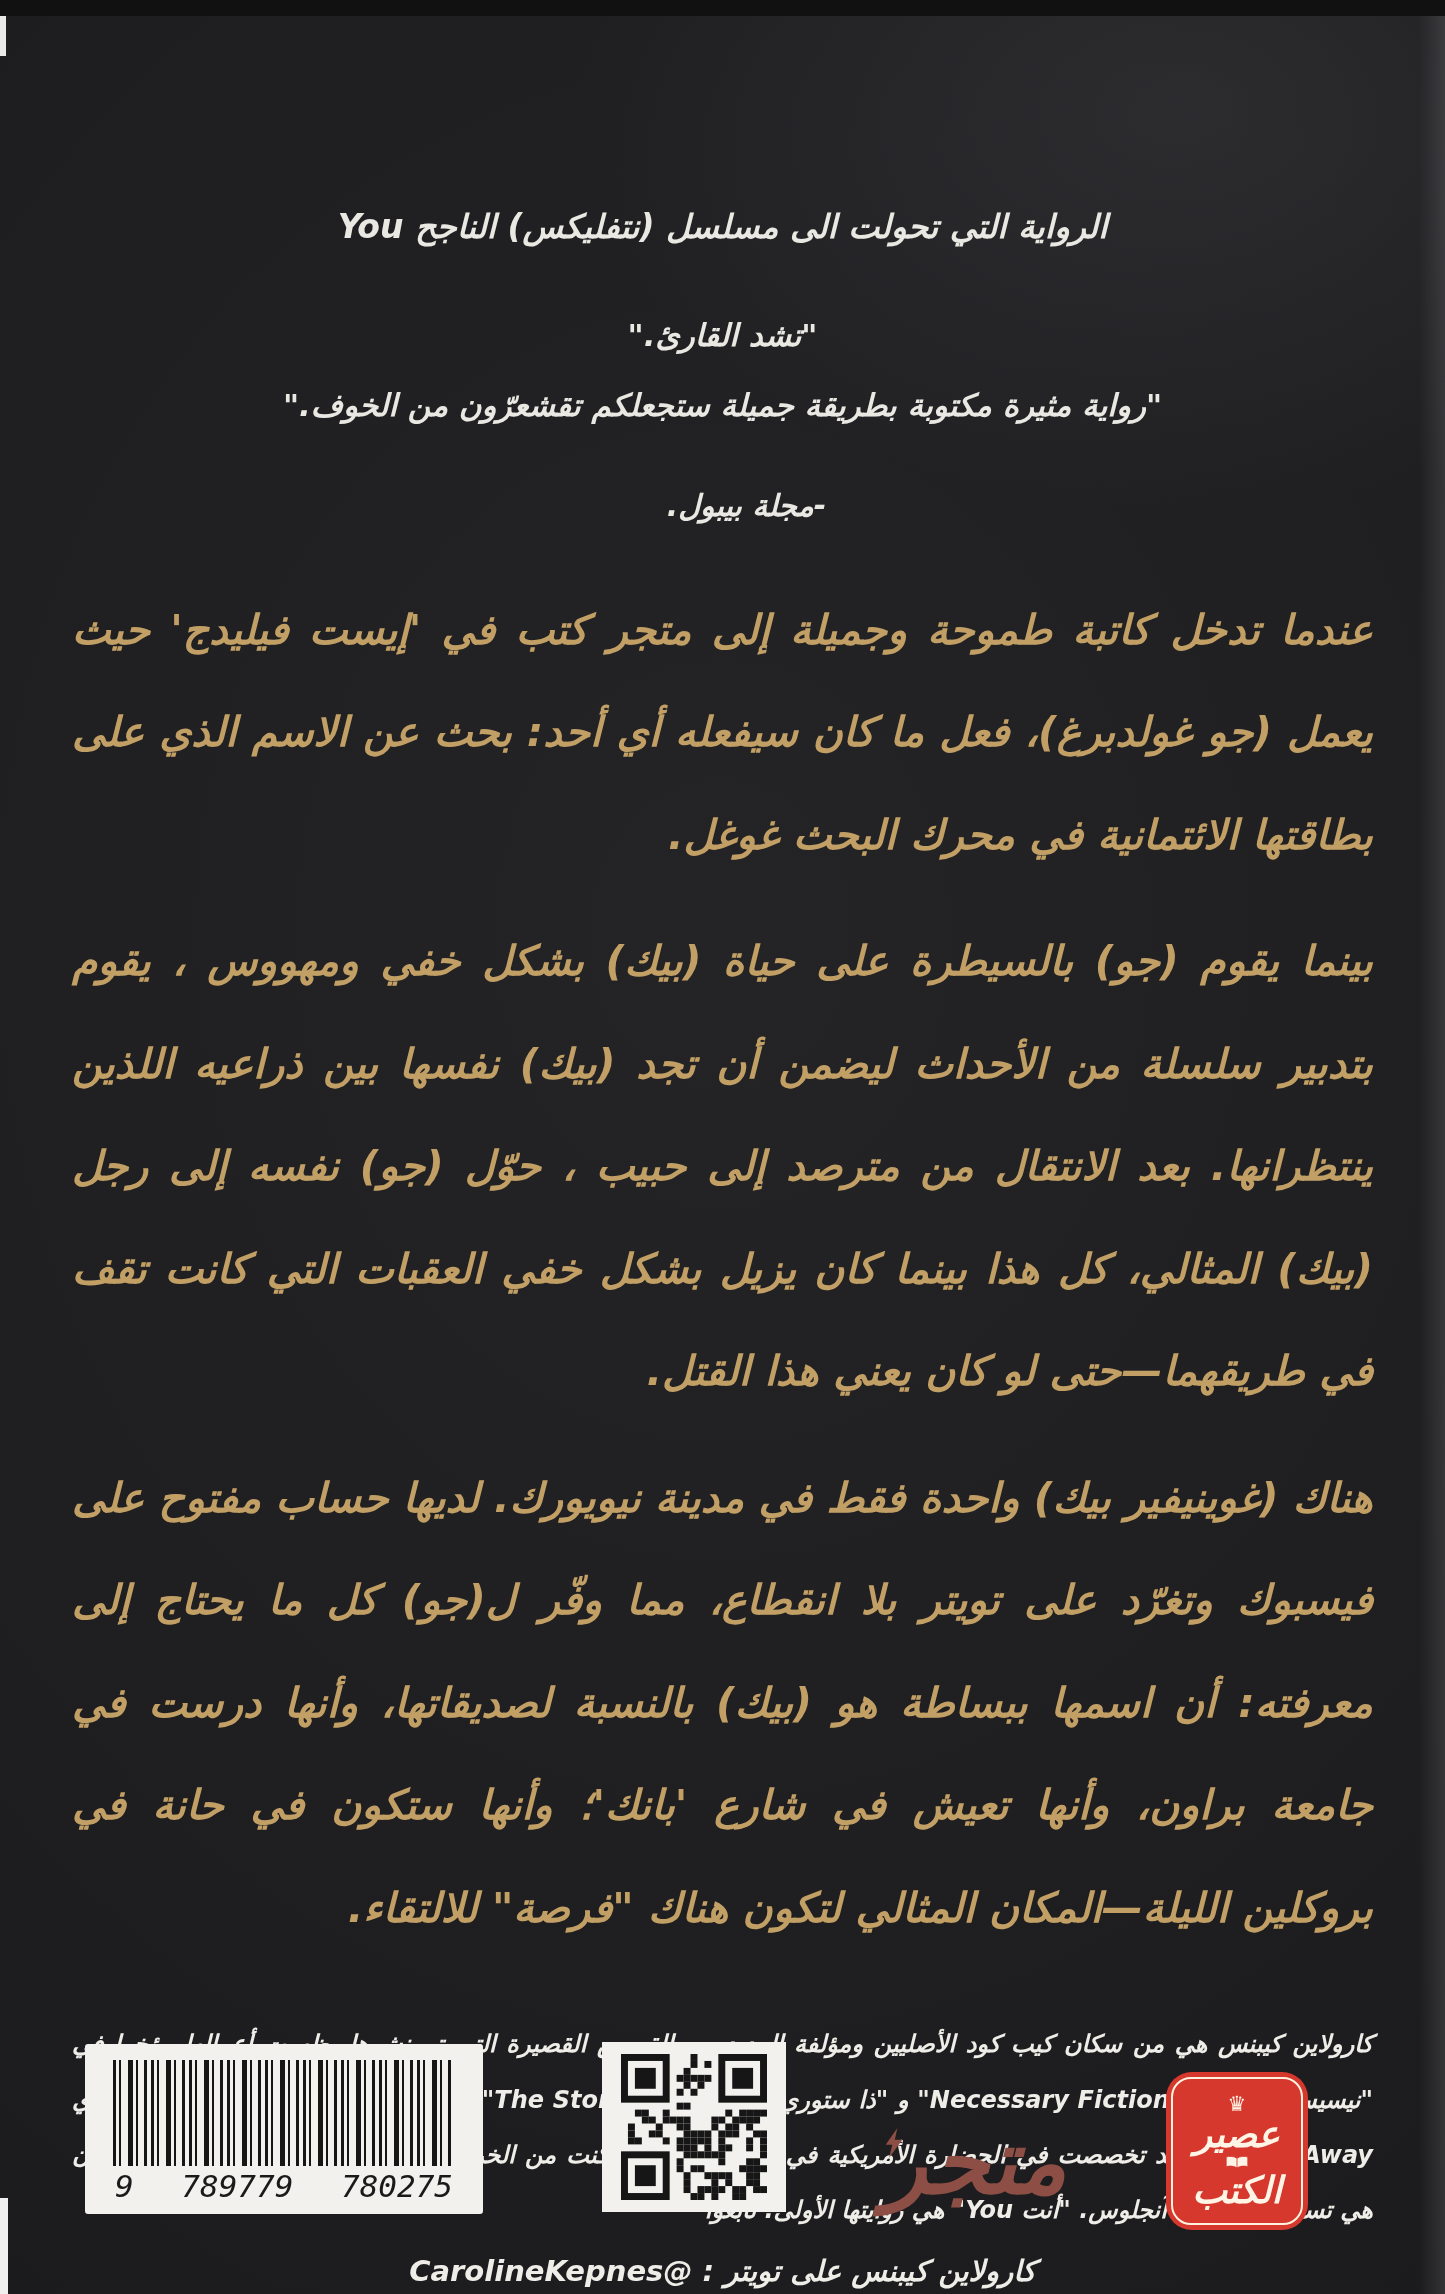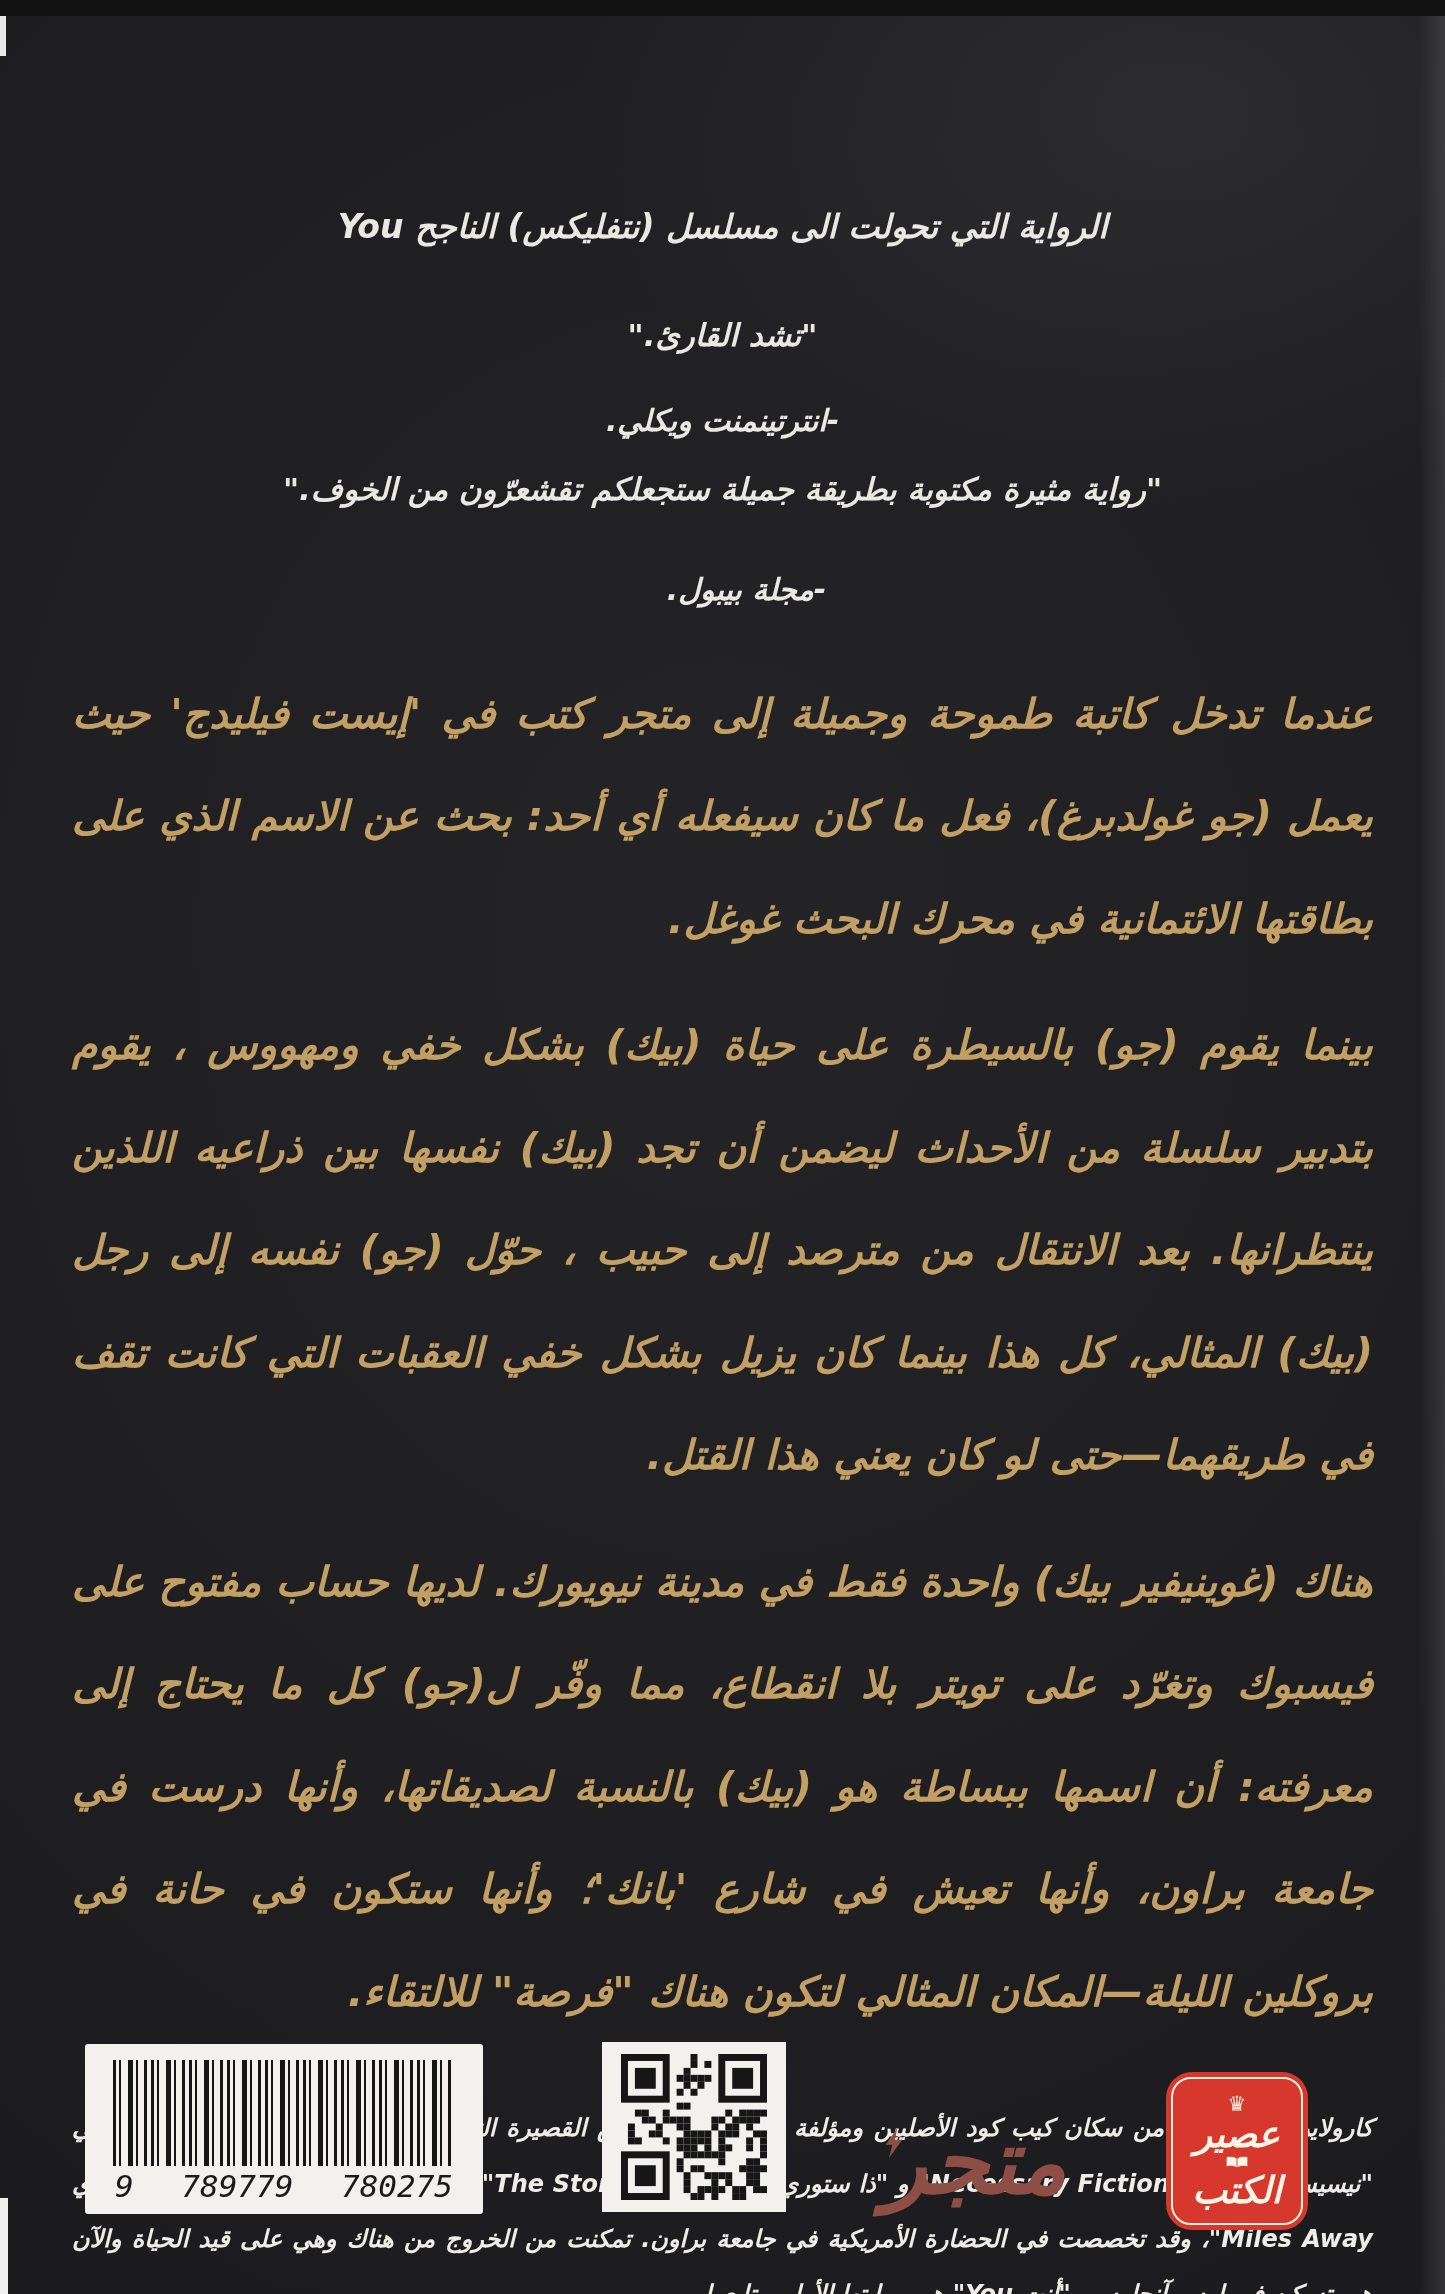--- a/index.html
+++ b/index.html
@@ -105,21 +105,20 @@
 <div class="page">
 
   <div class="edge-right"></div>
   <div class="sliver-top-left"></div>
   <div class="sliver-bottom-left"></div>
 
   <div class="content">
     <div class="headline">الرواية التي تحولت الى مسلسل (نتفليكس) الناجح You</div>
 
     <div class="quote q1">"تشد القارئ."</div>
-    <div class="attr a1">-انترتينمنت ويكلي.</div>
 
     <div class="quote q2">"رواية مثيرة مكتوبة بطريقة جميلة ستجعلكم تقشعرّون من الخوف."</div>
     <div class="attr a2">-مجلة بيبول.</div>
 
     <p class="synopsis first">عندما تدخل كاتبة طموحة وجميلة إلى متجر كتب في 'إيست فيليدج' حيث يعمل (جو غولدبرغ)، فعل ما كان سيفعله أي أحد: بحث عن الاسم الذي على بطاقتها الائتمانية في محرك البحث غوغل.</p>
     <p class="synopsis">بينما يقوم (جو) بالسيطرة على حياة (بيك) بشكل خفي ومهووس ، يقوم بتدبير سلسلة من الأحداث ليضمن أن تجد (بيك) نفسها بين ذراعيه اللذين ينتظرانها. بعد الانتقال من مترصد إلى حبيب ، حوّل (جو) نفسه إلى رجل (بيك) المثالي، كل هذا بينما كان يزيل بشكل خفي العقبات التي كانت تقف في طريقهما—حتى لو كان يعني هذا القتل.</p>
     <p class="synopsis">هناك (غوينيفير بيك) واحدة فقط في مدينة نيويورك. لديها حساب مفتوح على فيسبوك وتغرّد على تويتر بلا انقطاع، مما وفّر ل(جو) كل ما يحتاج إلى معرفته: أن اسمها ببساطة هو (بيك) بالنسبة لصديقاتها، وأنها درست في جامعة براون، وأنها تعيش في شارع 'بانك'؛ وأنها ستكون في حانة في بروكلين الليلة—المكان المثالي لتكون هناك "فرصة" للالتقاء.</p>
 
     <p class="bio">كارولاين كيبنس هي من سكان كيب كود الأصليين ومؤلفة العديد من القصص القصيرة التي تم نشرها. ظهرت أعمالها مؤخرا في "نيسيساري فيكشن Necessary Fiction" و "ذا ستوري شاك The Story Shack". قامت بإخراج الفيلم القصير "مايلز أواي Miles Away"، وقد تخصصت في الحضارة الأمريكية في جامعة براون. تمكنت من الخروج من هناك وهي على قيد الحياة والآن هي تسكن في لوس آنجلوس. "أنت You" هي روايتها الأولى. تابعوا</p>
     <p class="bio-follow">كارولاين كيبنس على تويتر : @CarolineKepnes</p>

